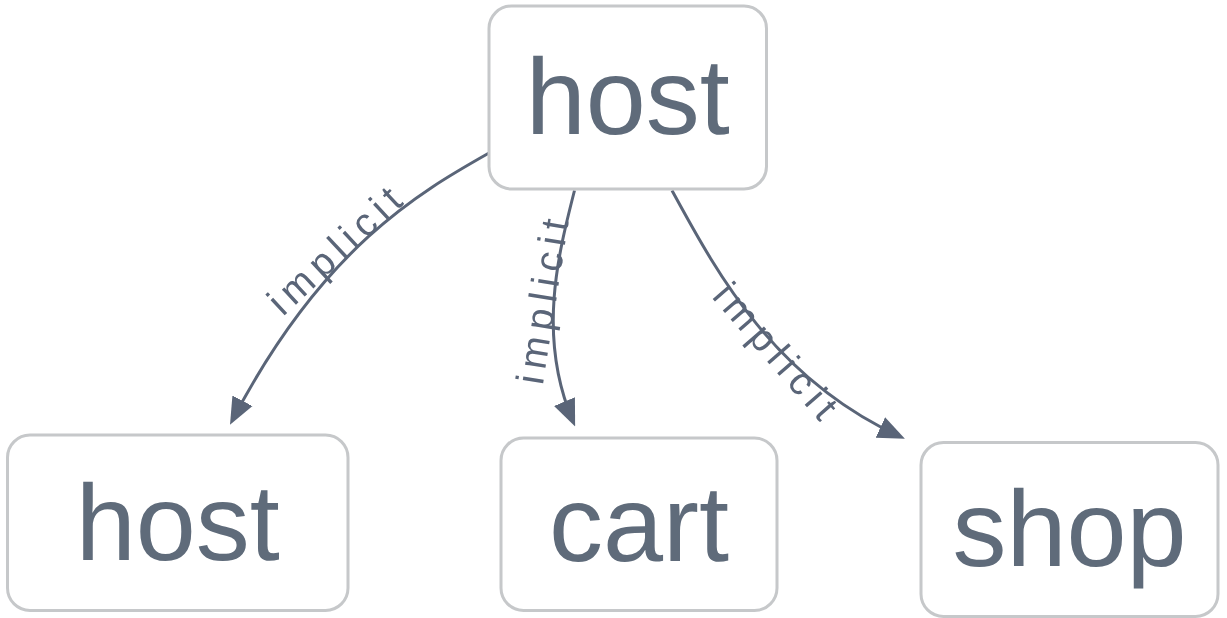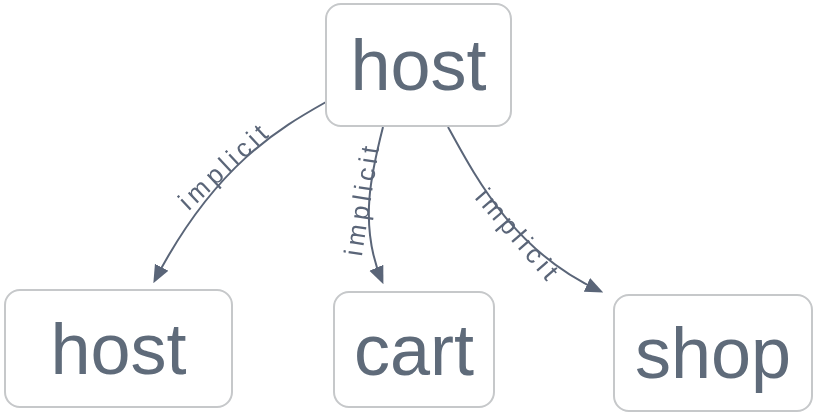--- a/index.html
+++ b/index.html
@@ -45,21 +45,21 @@
     justify-content:center;
   }
   .node-label{
     color:var(--node-text);
     font-size:72px;
     line-height:1;
     white-space:nowrap;
   }
   .node-host {left:325px;top:3px;  width:187px;height:124px;}
   .node-about{left:4px;  top:289px;width:229px;height:119px;}
-  .node-cart {left:333px;top:291px;width:162px;height:117px;text-align:center;}
+  .node-cart {left:333px;top:291px;width:186px;height:117px;text-align:center;}
   .node-shop {left:613px;top:294px;width:200px;height:118px;}
 </style>
 </head>
 <body>
 
 <div class="canvas">
 
   <svg class="edges-layer" viewBox="0 0 818 412" xmlns="http://www.w3.org/2000/svg">
     <defs>
       <marker id="arrow" viewBox="0 0 10 10" refX="8" refY="5" markerWidth="9" markerHeight="9" orient="auto-start-reverse" markerUnits="strokeWidth">

